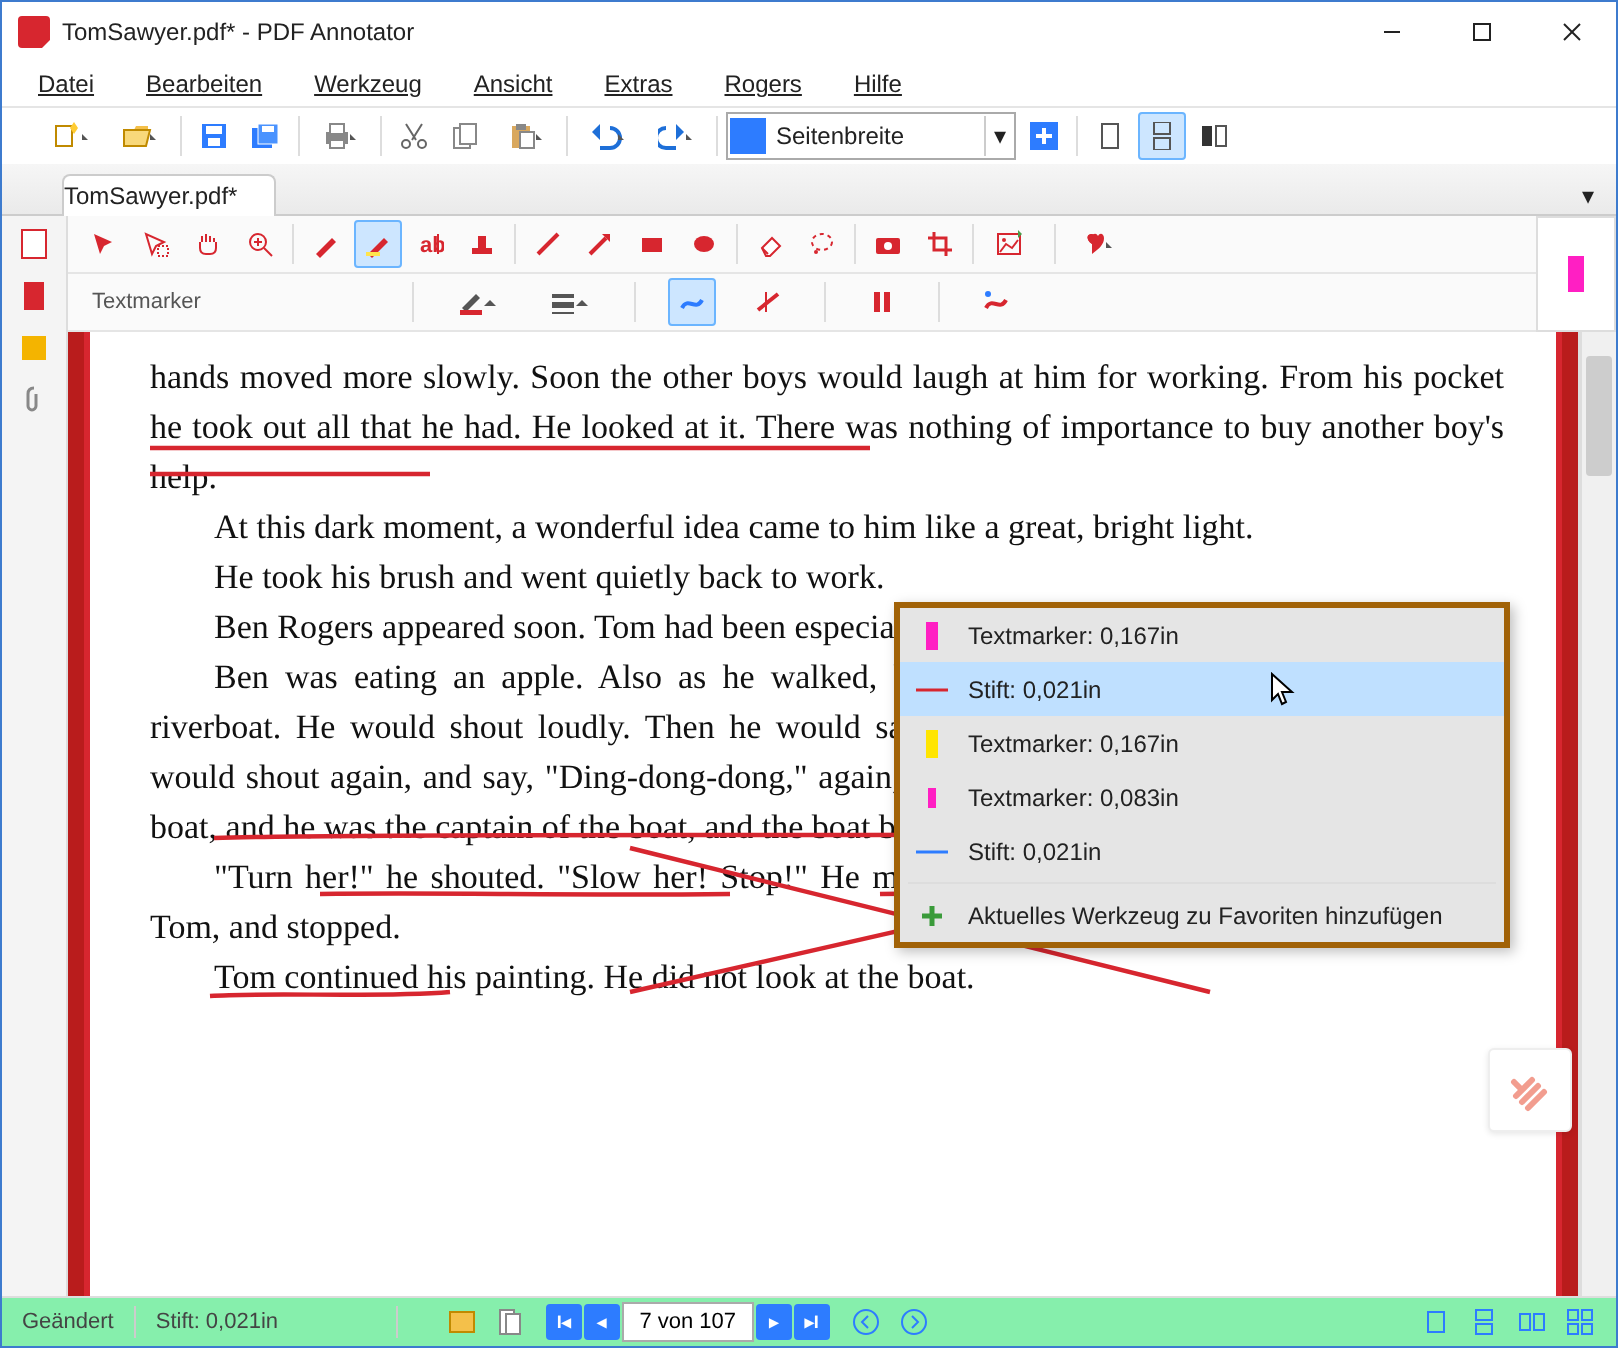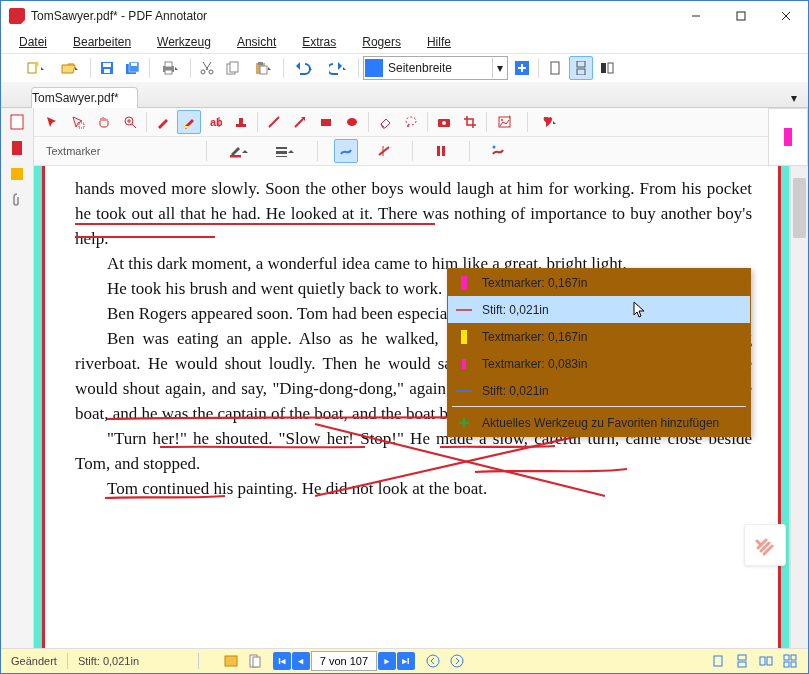--- a/index.html
+++ b/index.html
@@ -25,35 +25,35 @@
 .tabstrip{height:25px;background:linear-gradient(#f6f6f6,#eaeaea);display:flex;align-items:flex-end;padding-left:30px;border-bottom:1px solid #ccc;position:relative}
 .tabstrip-end{position:absolute;right:2px;top:4px}
 .tab{background:#fff;border:1px solid #ccc;border-bottom:none;border-radius:4px 4px 0 0;padding:3px 18px 3px 0;font-size:12px;position:relative;bottom:-1px}
 .workarea{flex:1;display:flex;min-height:0;position:relative}
 .leftpanel{width:32px;background:#f4f4f4;border-right:1px solid #ddd;display:flex;flex-direction:column;align-items:center;padding-top:6px;gap:10px}
 .centerwrap{flex:1;display:flex;flex-direction:column;min-width:0}
 .anntoolbar{height:28px;display:flex;align-items:center;gap:2px;padding:0 6px;border-bottom:1px solid #e5e5e5;background:#fafafa}
 .anntoolbar2{height:28px;display:flex;align-items:center;gap:14px;padding:0 6px;border-bottom:1px solid #e5e5e5;background:#fafafa}
 .label-mini{font-size:11px;color:#555;padding:0 6px}
 .doc-outer{flex:1;display:flex;min-height:0}
-.doc-scroll{flex:1;overflow:hidden;position:relative;background:#5eead4;border-right:1px solid #ddd}
+.doc-scroll{flex:1;overflow:hidden;position:relative;background:#b91c1c;border-right:1px solid #ddd}
 .scrollbar-v{width:17px;background:#f0f0f0;border-left:1px solid #ddd;position:relative}
 .scrollbar-v .thumb{position:absolute;left:2px;right:2px;top:12px;height:60px;background:#cdcdcd;border-radius:2px}
 .page{background:#fff;margin:0 8px;padding:10px 26px 10px 30px;font-family:Georgia,"Times New Roman",serif;font-size:17px;line-height:25px;text-align:justify;color:#111;border-left:3px solid #d7262f;border-right:3px solid #d7262f;height:100%;box-sizing:border-box;position:relative}
 .page p{margin:0}
 .page .indent{text-indent:32px}
 .favbox{position:absolute;right:0;top:0;width:38px;height:56px;background:#fff;border:1px solid #ddd;display:flex;align-items:center;justify-content:center}
 .fav-swatch{width:8px;height:18px;background:#ff1fc3}
 .hand-btn{position:absolute;right:22px;bottom:82px;width:40px;height:40px;border:1px solid #eee;border-radius:3px;background:#fff;display:flex;align-items:center;justify-content:center;box-shadow:0 1px 3px rgba(0,0,0,.1)}
-.dropdown{position:absolute;left:446px;top:160px;width:302px;background:#a16207;border:1px solid #a16207;box-shadow:2px 2px 6px rgba(0,0,0,.25);z-index:50}
+.dropdown{position:absolute;left:446px;top:193px;width:302px;background:#e5e5e5;border:3px solid #a16207;box-shadow:2px 2px 6px rgba(0,0,0,.25);z-index:50}
 .dd-row{height:27px;display:flex;align-items:center;padding-left:6px;gap:8px;font-size:12px}
 .dd-row:hover,.dd-row.sel{background:#bfe0ff}
 .dd-ico{width:20px;display:flex;justify-content:center}
 .dd-sep{height:1px;background:#ddd;margin:2px 4px}
-.statusbar{height:24px;border-top:1px solid #ddd;background:#fef9c3;display:flex;align-items:center;font-size:11px;color:#444}
+.statusbar{height:24px;border-top:1px solid #ddd;background:#86efac;display:flex;align-items:center;font-size:11px;color:#444}
 .statusbar .cell{padding:0 10px}
 .statusbar .sepv{width:1px;height:16px;background:#ccc}
 .navgrp{display:flex;align-items:center;gap:1px}
 .navbtn{width:18px;height:18px;background:#2d7cff;border-radius:2px;display:flex;align-items:center;justify-content:center;color:#fff;font-size:9px;font-weight:bold}
 .pageinput{width:60px;height:16px;border:1px solid #aaa;text-align:center;font-size:11px}
 .cursor-arrow{position:absolute;left:185px;top:5px;pointer-events:none}
 </style>
 </head>
 <body>
 

